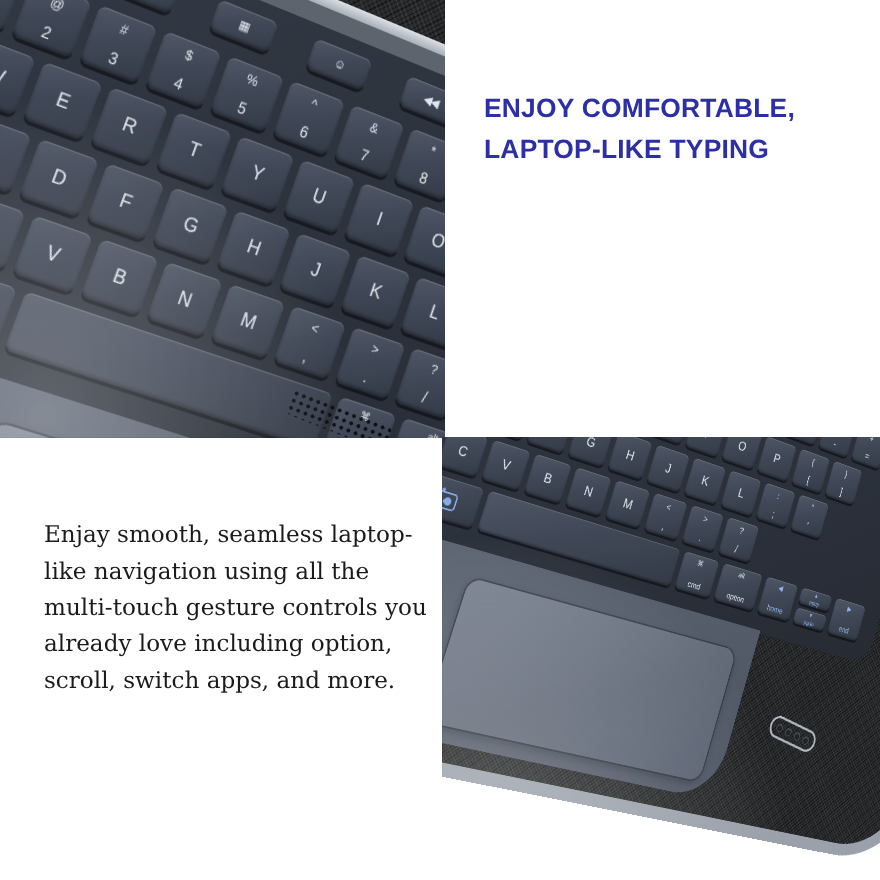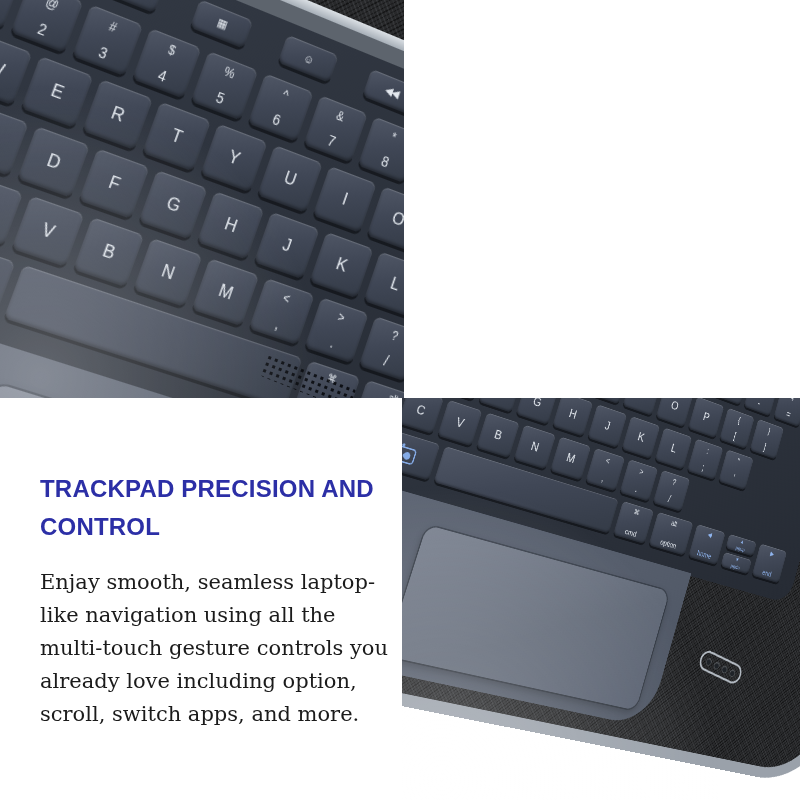--- a/index.html
+++ b/index.html
@@ -224,24 +224,24 @@
         <div class="key sm" style="left: 510px; top: 276px; width: 68px; height: 50px;">
           <span class="tt">alt</span>
         </div>
       </div>
   </div>
   <div class="grille"></div>
   <div class="flare"></div>
 </div>
 
 <div class="text-block" id="typing-block">
+  <h2 class="blue-heading" style="color: rgb(44, 47, 166);">ENJOY COMFORTABLE, LAPTOP-LIKE TYPING</h2>
 </div>
 
 <div class="text-block" id="trackpad-block">
-  <h2 class="blue-heading" style="color: rgb(44, 47, 166);">TRACKPAD PRECISION AND CONTROL</h2>
   <p class="body-copy" style="color: rgb(27, 27, 27);">Enjay smooth, seamless laptop-like navigation using all the multi-touch gesture controls you already love including option, scroll, switch apps, and more.</p>
 </div>
 
 <div class="photo" id="photo-bottom">
   <div class="scene scene-bottom">
     <div class="case-rim"></div>
     <div class="fabric"></div>
 
     <div class="rim-mid"></div>
     <div class="deck"></div>

